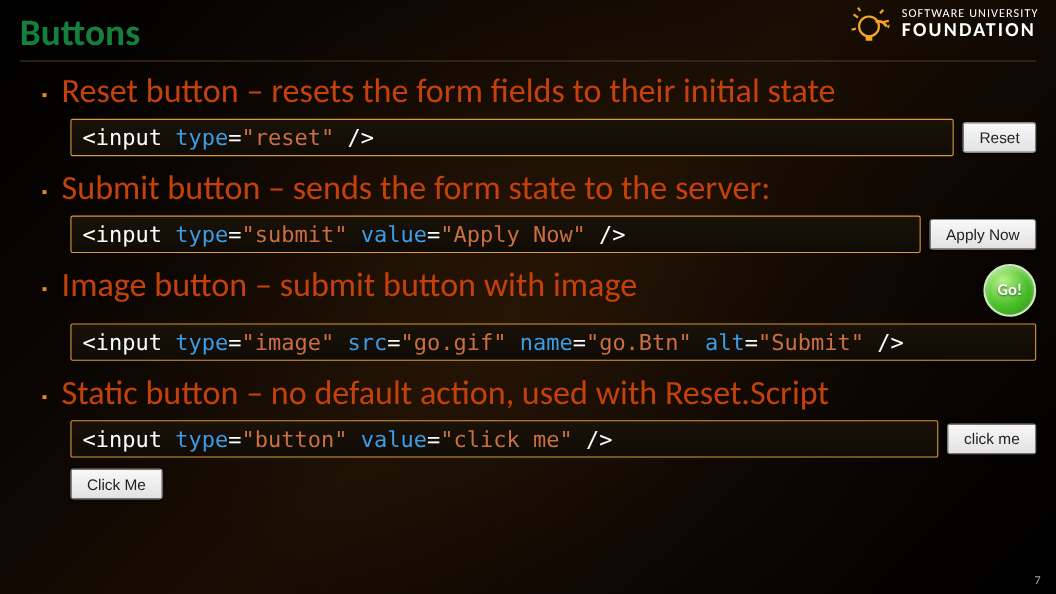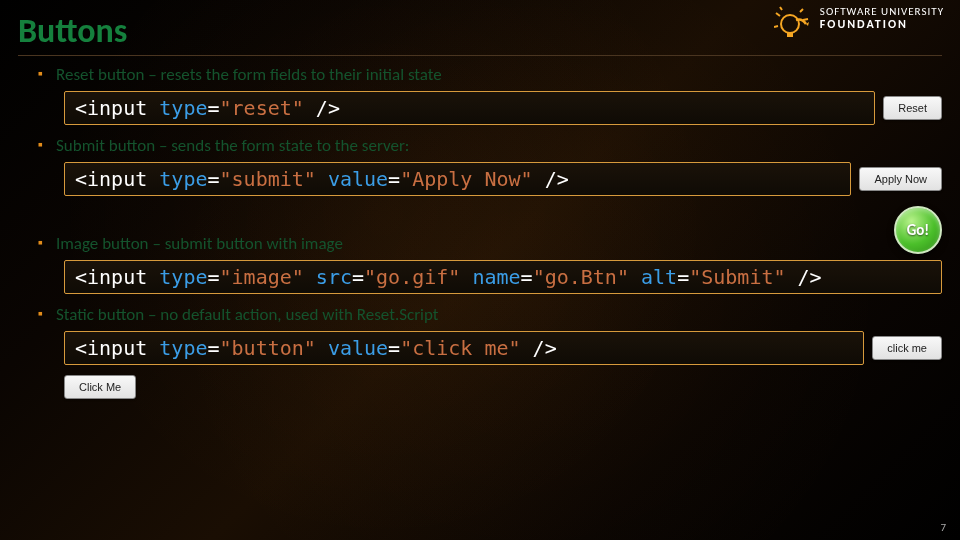--- a/index.html
+++ b/index.html
@@ -19,25 +19,25 @@
     margin:0 0 8px 0;
     border-bottom:1px solid #4a3520;
     padding-bottom:4px;
   }
   .logo{
     position:absolute;top:6px;right:16px;display:flex;align-items:flex-start;gap:6px;color:#fff;
   }
   .bulb{width:40px;height:40px;}
   .logo-text{font-size:11px;letter-spacing:1px;line-height:1.1;}
   .logo-text .u{font-weight:400;}
-  .logo-text .f{font-weight:700;font-size:12px;letter-spacing:2px;}
+  .logo-text .f{font-weight:700;font-size:18px;letter-spacing:2px;}
   ul.bul{list-style:none;padding:0;margin:0;}
   ul.bul>li{margin:4px 0 4px 20px;}
   .sq{color:#e28c1a;font-size:14px;display:inline-block;width:18px;vertical-align:2px;}
-  .item-text{font-size:17px;color:#14532d;margin-top:20px;}
+  .item-text{font-size:31px;color:#c2410c;margin-top:20px;}
   .code-row{display:flex;align-items:stretch;gap:8px;margin:6px 0 10px 46px;}
   .code{
     flex:1;
     background:linear-gradient(#1a1209,#0f0b05);
     border:1px solid #d79a3c;
     border-radius:2px;
     padding:4px 10px;
     font-family:Consolas,monospace;
     font-size:20px;
     color:#fff;
@@ -46,21 +46,21 @@
   }
   .code .kw{color:#3b9de6;}
   .code .str{color:#c96f42;}
   .btn-cell{display:flex;align-items:center;}
   .ui-btn{
     background:linear-gradient(#f8f8f8,#e2e2e2);
     border:1px solid #888;
     border-radius:3px;
     padding:5px 14px;
     font-family:Arial,sans-serif;
-    font-size:11px;
+    font-size:14px;
     color:#222;
     box-shadow:0 1px 2px rgba(0,0,0,.4);
   }
   .go-btn{
     width:44px;height:44px;border-radius:50%;
     background:radial-gradient(circle at 35% 30%, #b7f28a, #4bbf2a 55%, #2d8a17);
     border:2px solid #cfe8c0;
     box-shadow:0 3px 6px rgba(0,0,0,.6), inset 0 2px 4px rgba(255,255,255,.4);
     color:#fff;font-weight:700;font-size:15px;display:flex;align-items:center;justify-content:center;
     text-shadow:0 1px 2px rgba(0,0,0,.6);
@@ -96,21 +96,21 @@
           <button class="ui-btn">Reset</button>
         </div>
       </div>
       <li><span class="sq">▪</span><span class="item-text">Submit button – sends the form state to the server:</span></li>
       <div class="code-row">
         <div class="code"><span>&lt;input </span><span class="kw">type</span><span>=</span><span class="str">"submit"</span><span> </span><span class="kw">value</span><span>=</span><span class="str">"Apply Now"</span><span> /&gt;</span></div>
         <div class="btn-cell">
           <button class="ui-btn">Apply Now</button>
         </div>
       </div>
-      <li style="display: flex; align-items: flex-end; justify-content: space-between;">
+      <li style="display: flex; align-items: flex-start; justify-content: space-between;">
         <div><span class="sq">▪</span><span class="item-text">Image button – submit button with image</span></div>
         <div class="btn-cell">
           <div class="go-btn">Go!</div>
         </div>
       </li>
       <div class="code-row full">
         <div class="code"><span>&lt;input </span><span class="kw">type</span><span>=</span><span class="str">"image"</span><span> </span><span class="kw">src</span><span>=</span><span class="str">"go.gif"</span><span> </span><span class="kw">name</span><span>=</span><span class="str">"go.Btn"</span><span> </span><span class="kw">alt</span><span>=</span><span class="str">"Submit"</span><span> /&gt;</span></div>
       </div>
       <li><span class="sq">▪</span><span class="item-text">Static button – no default action, used with Reset.Script</span></li>
       <div class="code-row">

